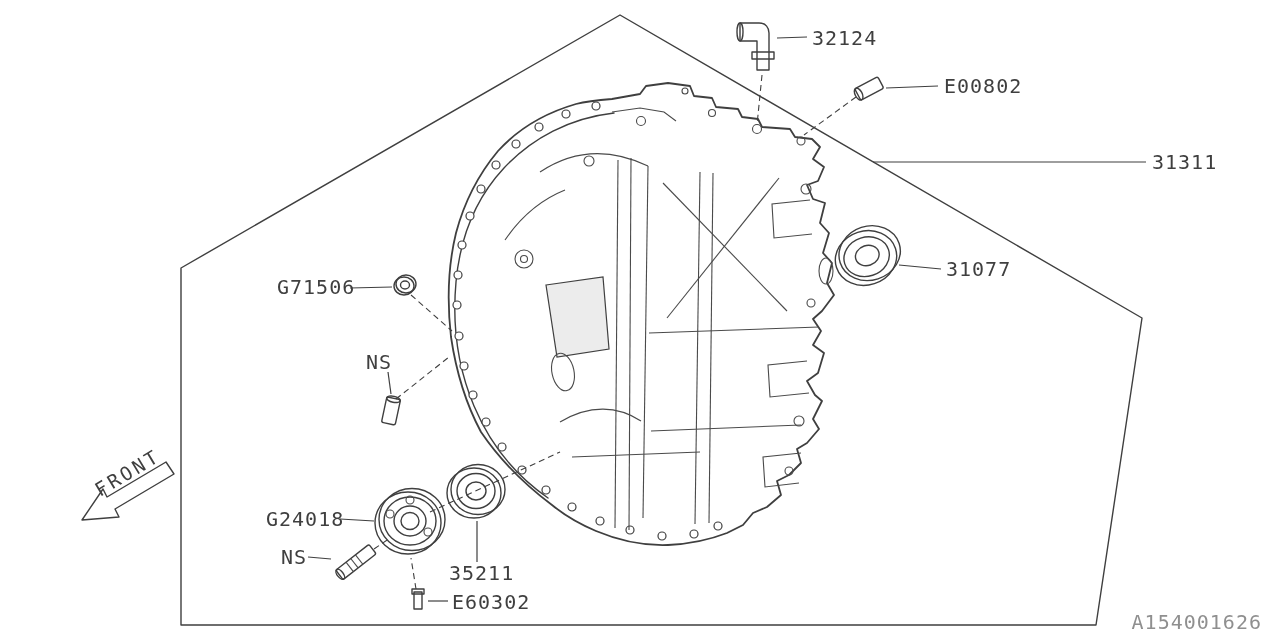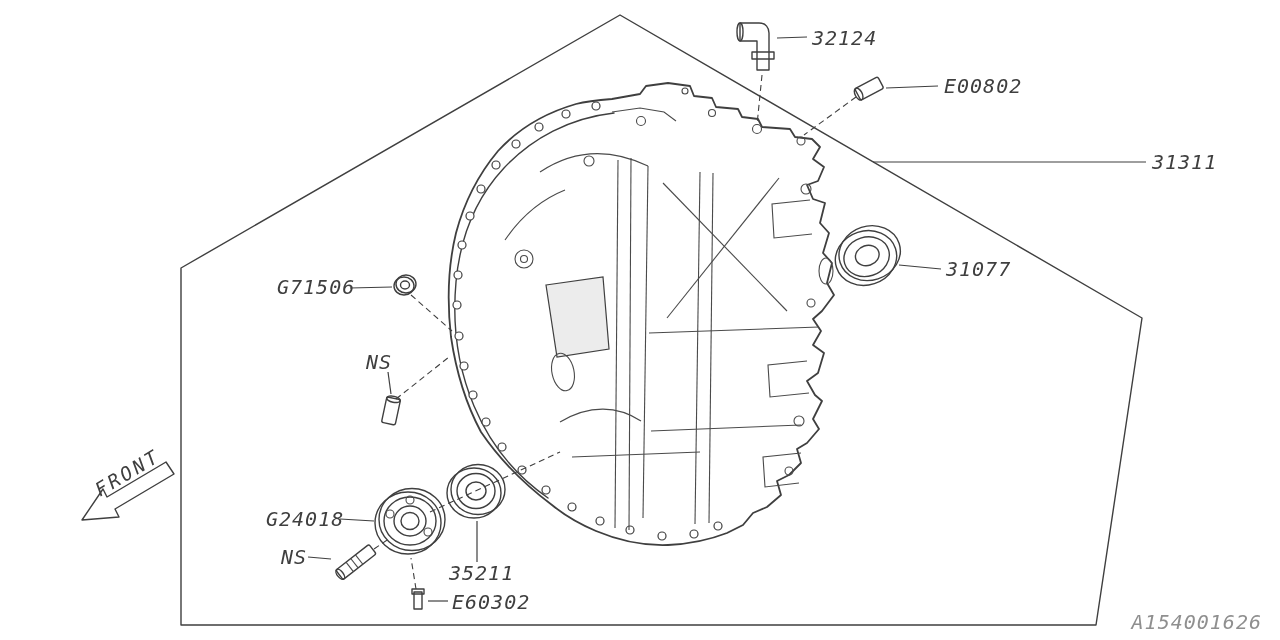--- a/index.html
+++ b/index.html
@@ -1,18 +1,18 @@
 <!DOCTYPE html>
 <html><head>
 <meta charset="utf-8">
 <style>
   html,body{margin:0;padding:0;background:#e9e9e9;}
   .stage{
     position:relative;width:1280px;height:640px;background:#ffffff;
-    overflow:hidden;font-family:"DejaVu Sans Mono",monospace;font-style:italic;
+    overflow:hidden;font-family:"DejaVu Sans Mono",monospace;
   }
   .stage svg{position:absolute;left:0;top:0;}
   .ln{stroke:#3f3f3f;fill:none;stroke-width:1.4;stroke-linejoin:round;stroke-linecap:round;}
   .ln-heavy{stroke:#3f3f3f;fill:#ffffff;stroke-width:1.8;stroke-linejoin:round;}
   .thin{stroke:#4a4a4a;fill:none;stroke-width:1.1;}
   .leader{stroke:#3f3f3f;stroke-width:1.2;fill:none;}
   .dashed{stroke:#3f3f3f;stroke-width:1.1;fill:none;stroke-dasharray:6 4;}
   .hole{fill:#ffffff;stroke:#3f3f3f;stroke-width:1.2;}
   .pocket{fill:#ececec;stroke:#3f3f3f;stroke-width:1.2;}
   .part-label{font-size:20px;fill:#3f3f3f;letter-spacing:1px;}

